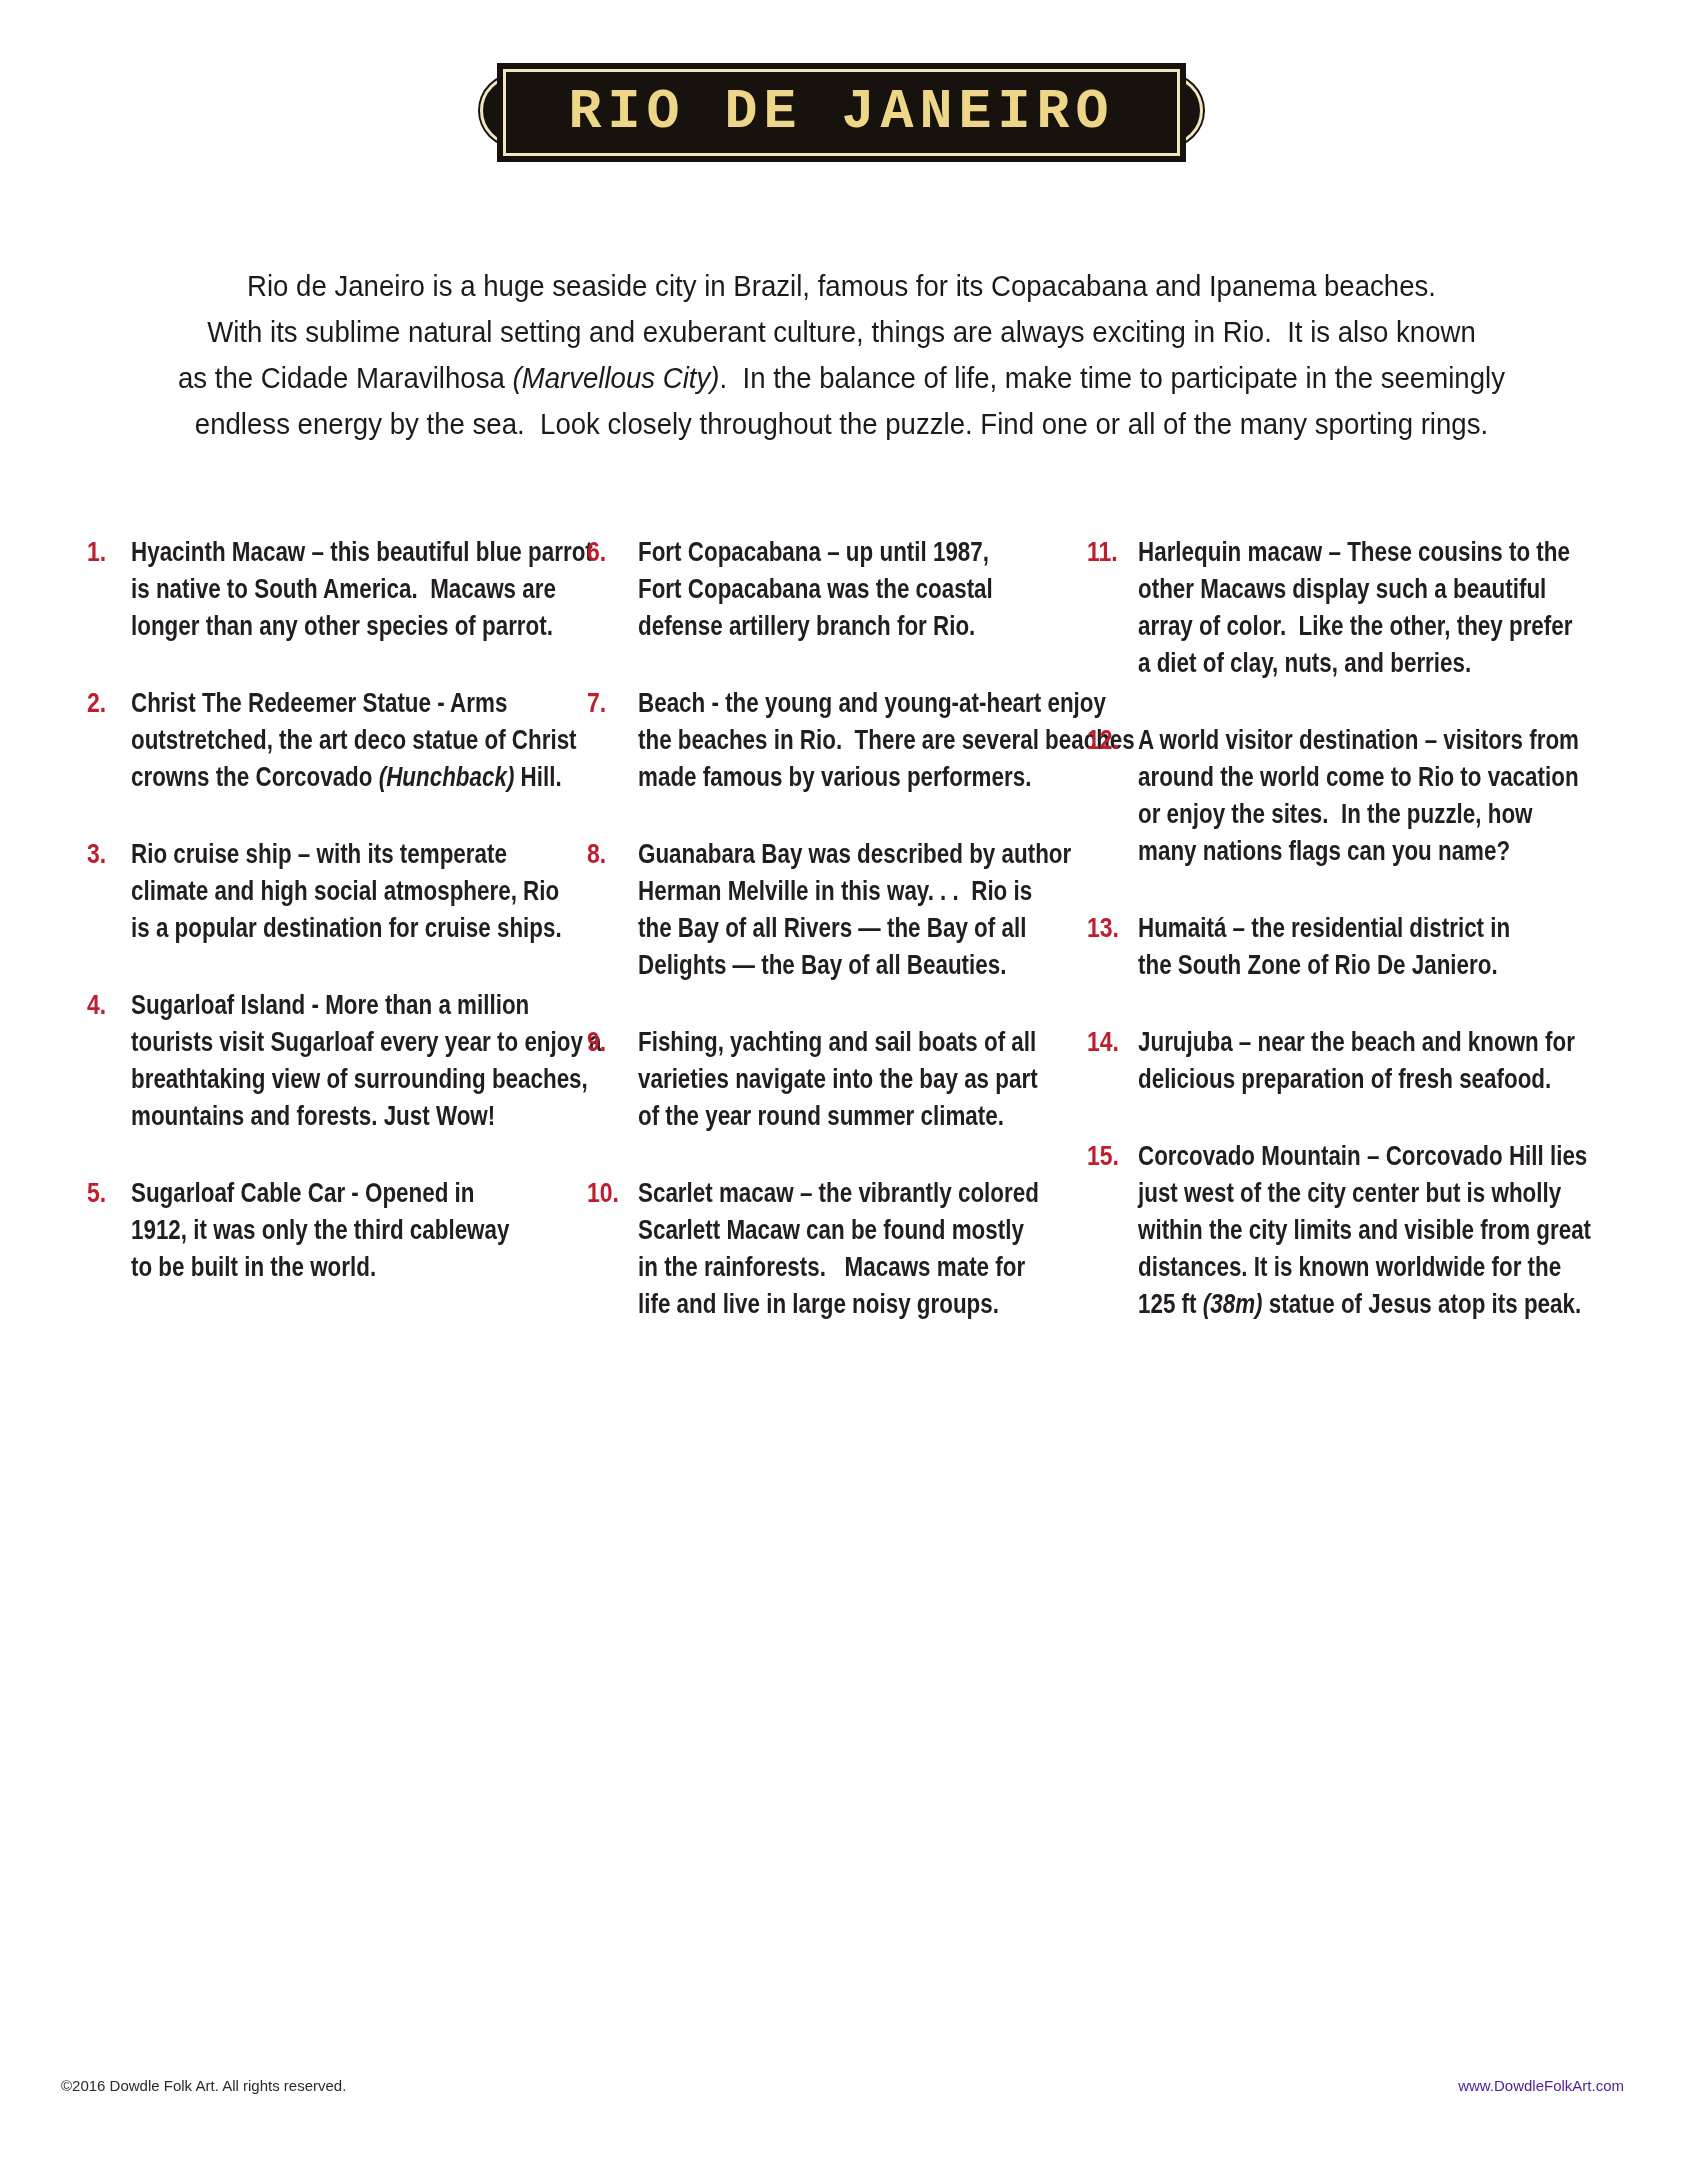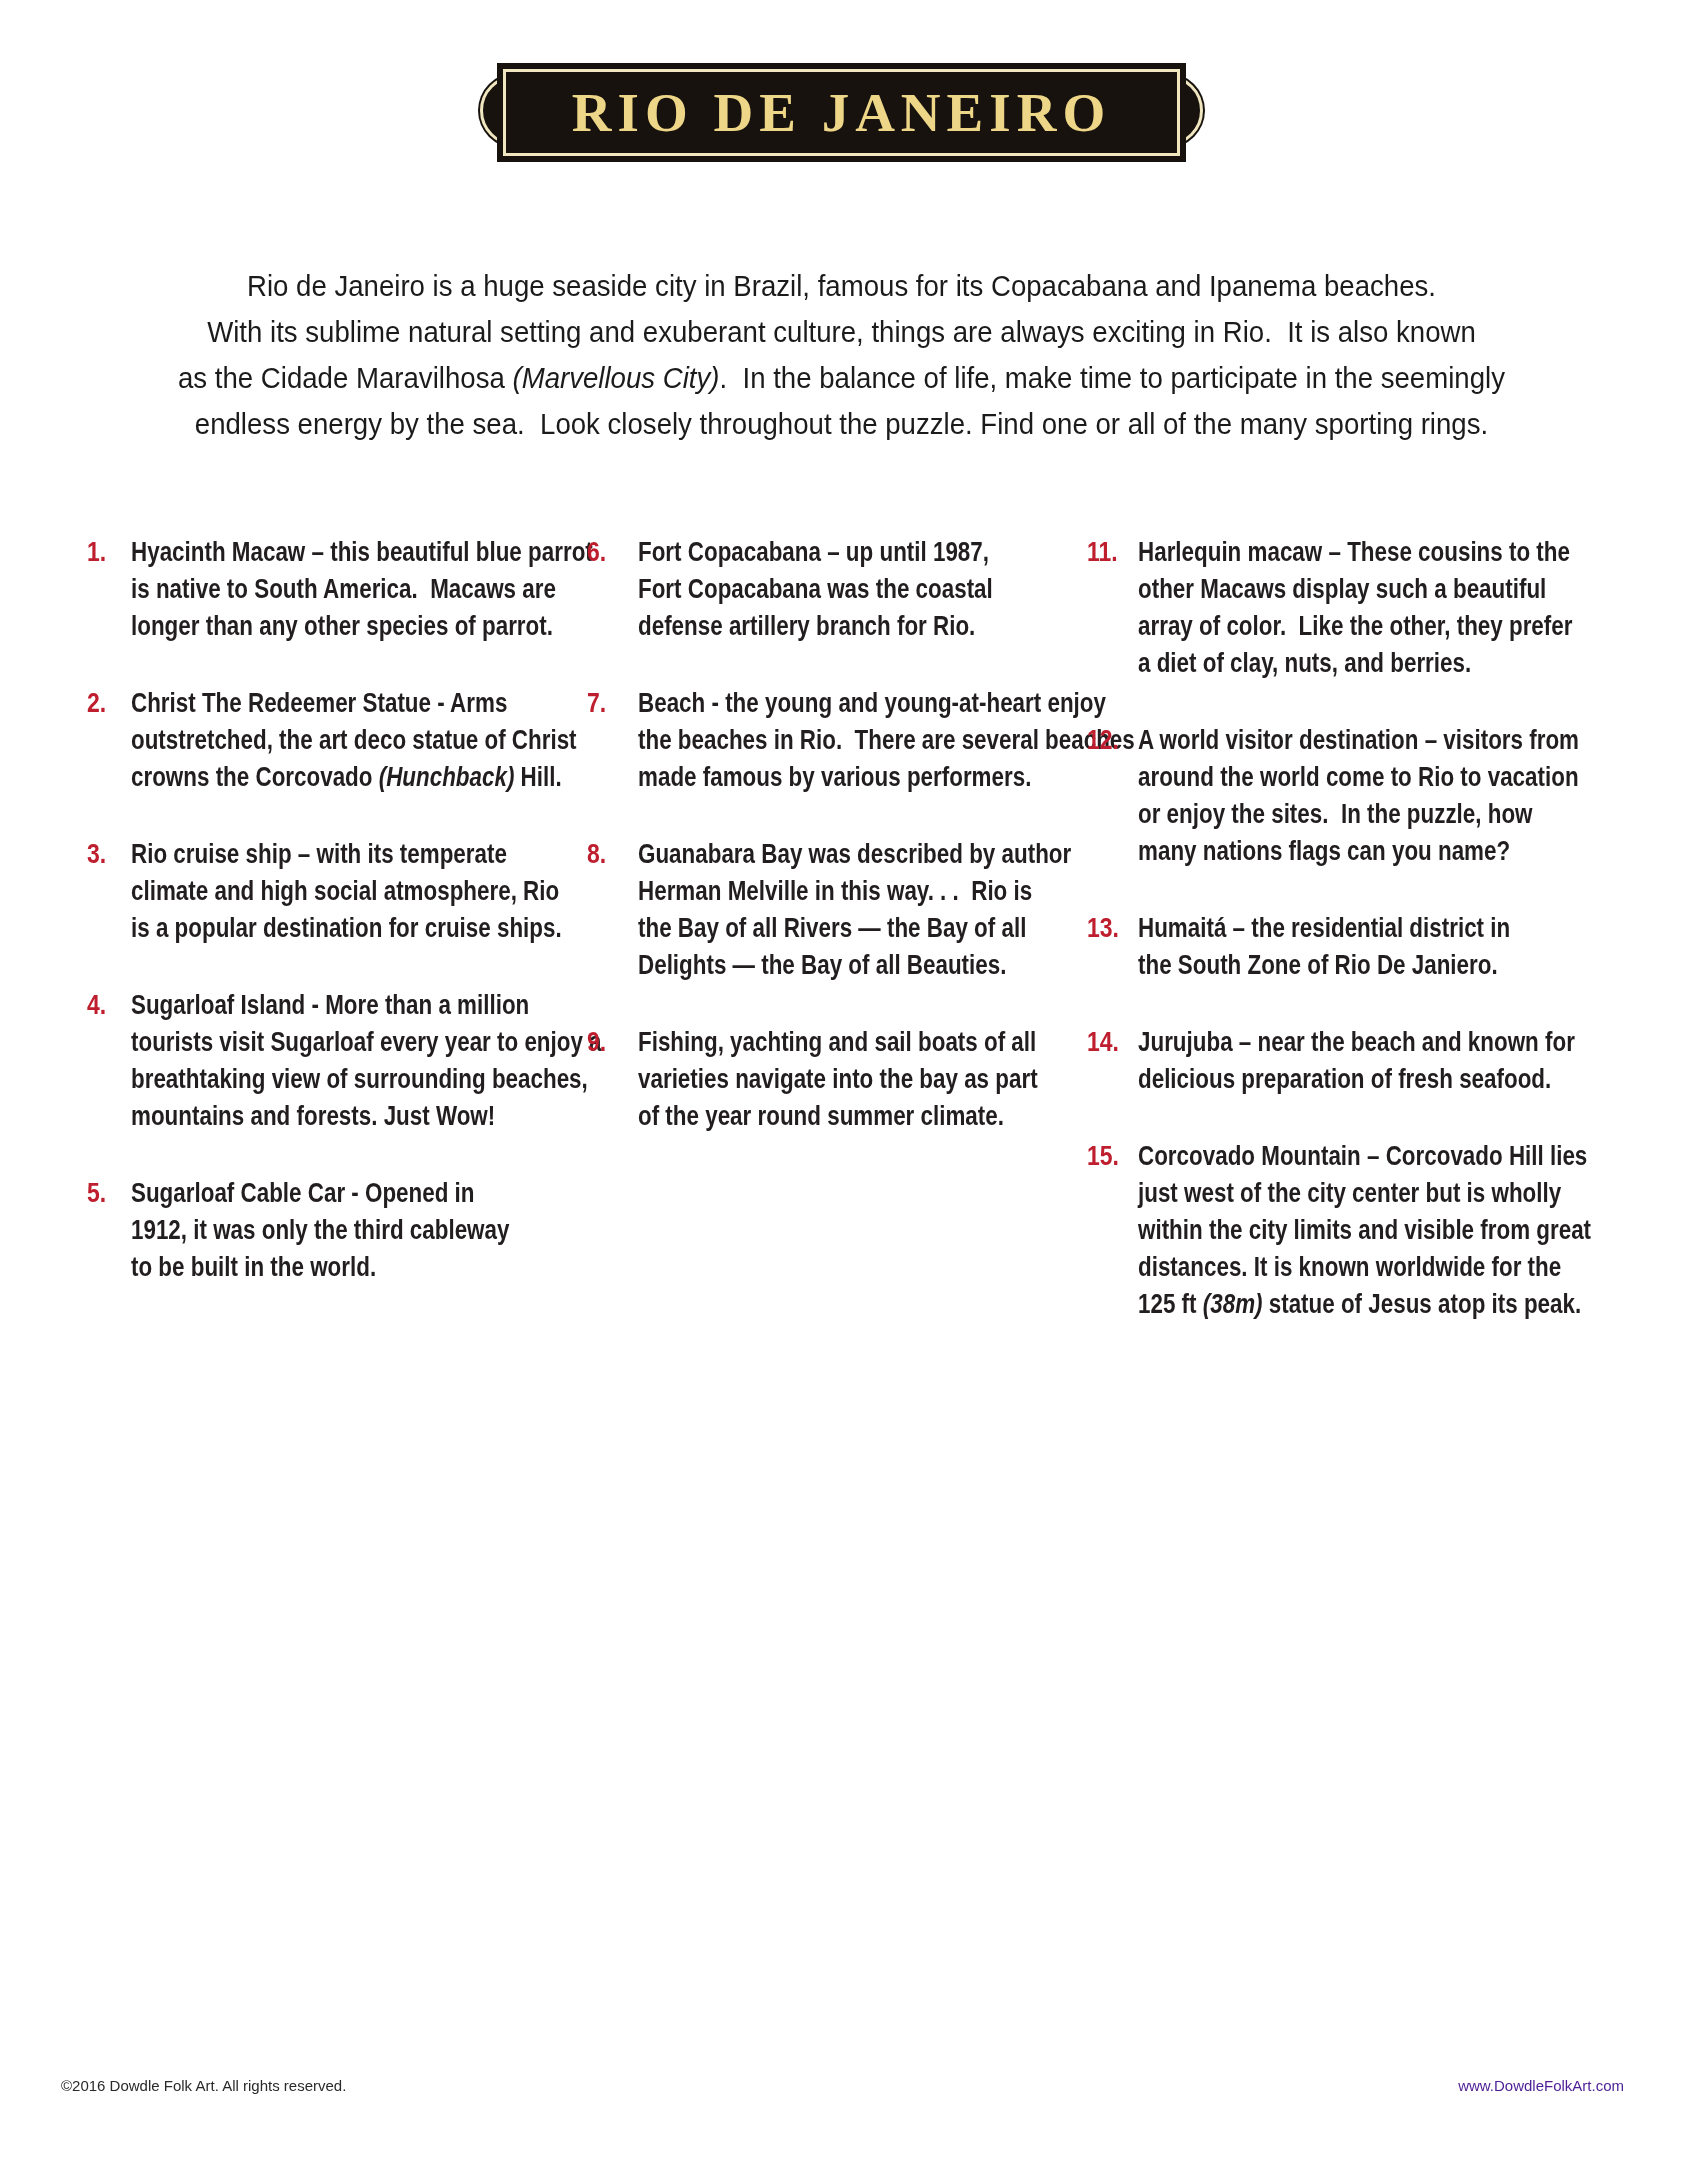--- a/index.html
+++ b/index.html
@@ -24,21 +24,21 @@
     width:11px; height:17px; background:var(--gold_dark);
     clip-path:polygon(50% 0, 100% 50%, 50% 100%, 0 50%);
   }
   .plaque .bar {
     position:absolute; top:4px; bottom:0;
     background:var(--banner_black);
     border:6px solid var(--banner_black);
     box-shadow:inset 0 0 0 3px var(--cream);
     display:flex; align-items:center; justify-content:center;
     box-sizing:border-box;
-    font-family:Liberation Serif, serif; font-weight:bold;
+    font-family:Liberation Mono, monospace; font-weight:bold;
     color:var(--banner_gold);
   }
 
   .banner { top:59px; left:480px; width:723px; height:103px; }
   .banner .cap { width:71px; height:71px; top:16px; }
   .banner .cap.left  { left:0; }
   .banner .cap.right { right:0; }
   .banner .bar { left:17px; right:17px; font-size:55px; letter-spacing:6px; white-space:nowrap; }
 
   .logo { top:2035px; left:644px; width:396px; height:61px; }
@@ -157,20 +157,27 @@
 Herman Melville in this way. . .  Rio is
 the Bay of all Rivers — the Bay of all
 Delights — the Bay of all Beauties.</span><span class="it"></span><span></span></div>
     </div>
     <div class="fact">
       <span class="num">9.</span>
       <div class="txt"><span>Fishing, yachting and sail boats of all
 varieties navigate into the bay as part
 of the year round summer climate.</span><span class="it"></span><span></span></div>
     </div>
+    <div class="fact">
+      <span class="num">10.</span>
+      <div class="txt"><span>Scarlet macaw – the vibrantly colored
+Scarlett Macaw can be found mostly
+in the rainforests.   Macaws mate for
+life and live in large noisy groups.</span><span class="it"></span><span></span></div>
+    </div>
   </div>
 
   <div class="col c3">
     <div class="fact">
       <span class="num">11.</span>
       <div class="txt"><span>Harlequin macaw – These cousins to the
 other Macaws display such a beautiful
 array of color.  Like the other, they prefer
 a diet of clay, nuts, and berries.</span><span class="it"></span><span></span></div>
     </div>

